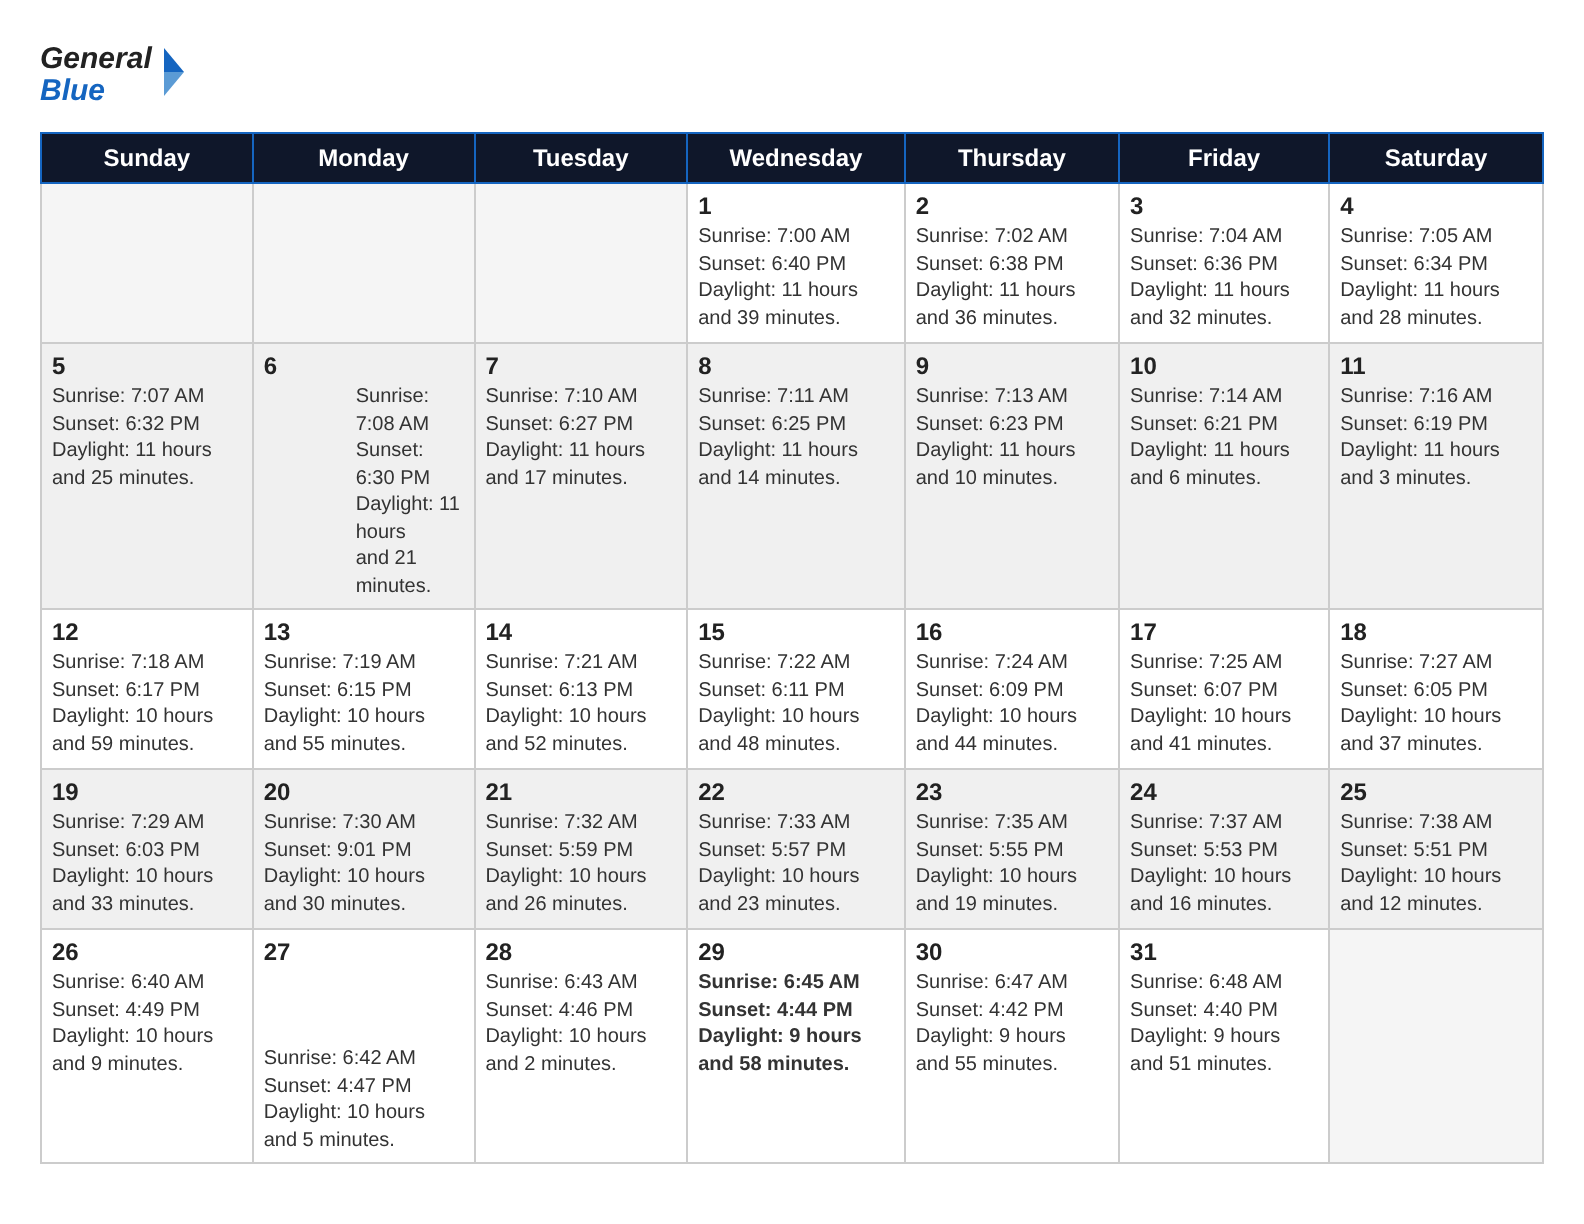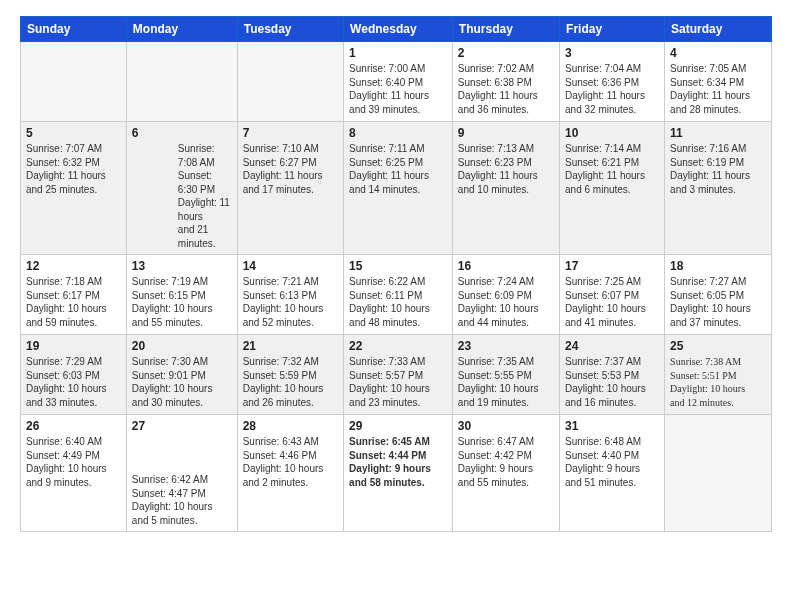--- a/index.html
+++ b/index.html
@@ -38,26 +38,26 @@
       font-size: 14px;
       color: #444;
       margin-top: 2px;
     }
     .calendar {
       width: 100%;
       border-collapse: collapse;
       border: 1px solid #ccc;
     }
     .calendar th {
-      background-color: #1d4ed8;
+      background-color: #0f172a;
       color: #fff;
       font-size: 12px;
       font-weight: bold;
       padding: 5px 6px;
-      text-align: left;
+      text-align: center;
       border: 1px solid #1565c0;
     }
     .calendar td {
       vertical-align: top;
       width: 113px;
       min-height: 80px;
       height: 80px;
       border: 1px solid #ccc;
       padding: 4px 5px;
       font-size: 10px;
@@ -85,20 +85,36 @@
     .logo-wrapper {
       display: flex;
       align-items: center;
       gap: 4px;
     }
   </style>
 </head>
 <body>
 
 <div class="page">
+  <div class="header">
+    <div class="logo">
+      <div class="logo-wrapper">
+          <svg width="80" height="40" viewBox="0 0 80 40">
+            <text x="0" y="18" font-size="15" font-weight="bold" font-style="italic" font-family="Arial, sans-serif" fill="#222">General</text>
+            <text x="0" y="34" font-size="15" font-weight="bold" font-style="italic" font-family="Arial, sans-serif" fill="#1565c0">Blue</text>
+            <polygon points="62,8 72,20 62,20" fill="#1565c0"></polygon>
+            <polygon points="62,20 72,20 62,32" fill="#5b9bd5"></polygon>
+          </svg>
+        </div>
+    </div>
+    <div class="title-block">
+      <div class="month-title"></div>
+      <div class="location"></div>
+    </div>
+  </div>
 
   <table class="calendar">
     <thead>
       <tr>
       <th>Sunday</th>
           <th>Monday</th>
           <th>Tuesday</th>
           <th>Wednesday</th>
           <th>Thursday</th>
           <th>Friday</th>
@@ -207,21 +223,21 @@
           </td>
           <td>
             <span class="day-num">14</span>
             <div class="day-info" style="white-space: pre-line;">Sunrise: 7:21 AM
 Sunset: 6:13 PM
 Daylight: 10 hours
 and 52 minutes.</div>
           </td>
           <td>
             <span class="day-num">15</span>
-            <div class="day-info" style="white-space: pre-line;">Sunrise: 6:22 AM
+            <div class="day-info" style="white-space: pre-line;">Sunrise: 7:22 AM
 Sunset: 6:11 PM
 Daylight: 10 hours
 and 48 minutes.</div>
           </td>
           <td>
             <span class="day-num">16</span>
             <div class="day-info" style="white-space: pre-line;">Sunrise: 7:24 AM
 Sunset: 6:09 PM
 Daylight: 10 hours
 and 44 minutes.</div>
@@ -279,21 +295,21 @@
           </td>
           <td class="shaded">
             <span class="day-num">24</span>
             <div class="day-info" style="white-space: pre-line;">Sunrise: 7:37 AM
 Sunset: 5:53 PM
 Daylight: 10 hours
 and 16 minutes.</div>
           </td>
           <td class="shaded">
             <span class="day-num">25</span>
-            <div class="day-info" style="white-space: pre-line; font-family: Liberation Serif, serif;">Sunrise: 7:38 AM
+            <div class="day-info" style="white-space: pre-line;">Sunrise: 7:38 AM
 Sunset: 5:51 PM
 Daylight: 10 hours
 and 12 minutes.</div>
           </td>
         </tr>
         <tr>
           <td>
             <span class="day-num">26</span>
             <div class="day-info" style="white-space: pre-line;">Sunrise: 6:40 AM
 Sunset: 4:49 PM

